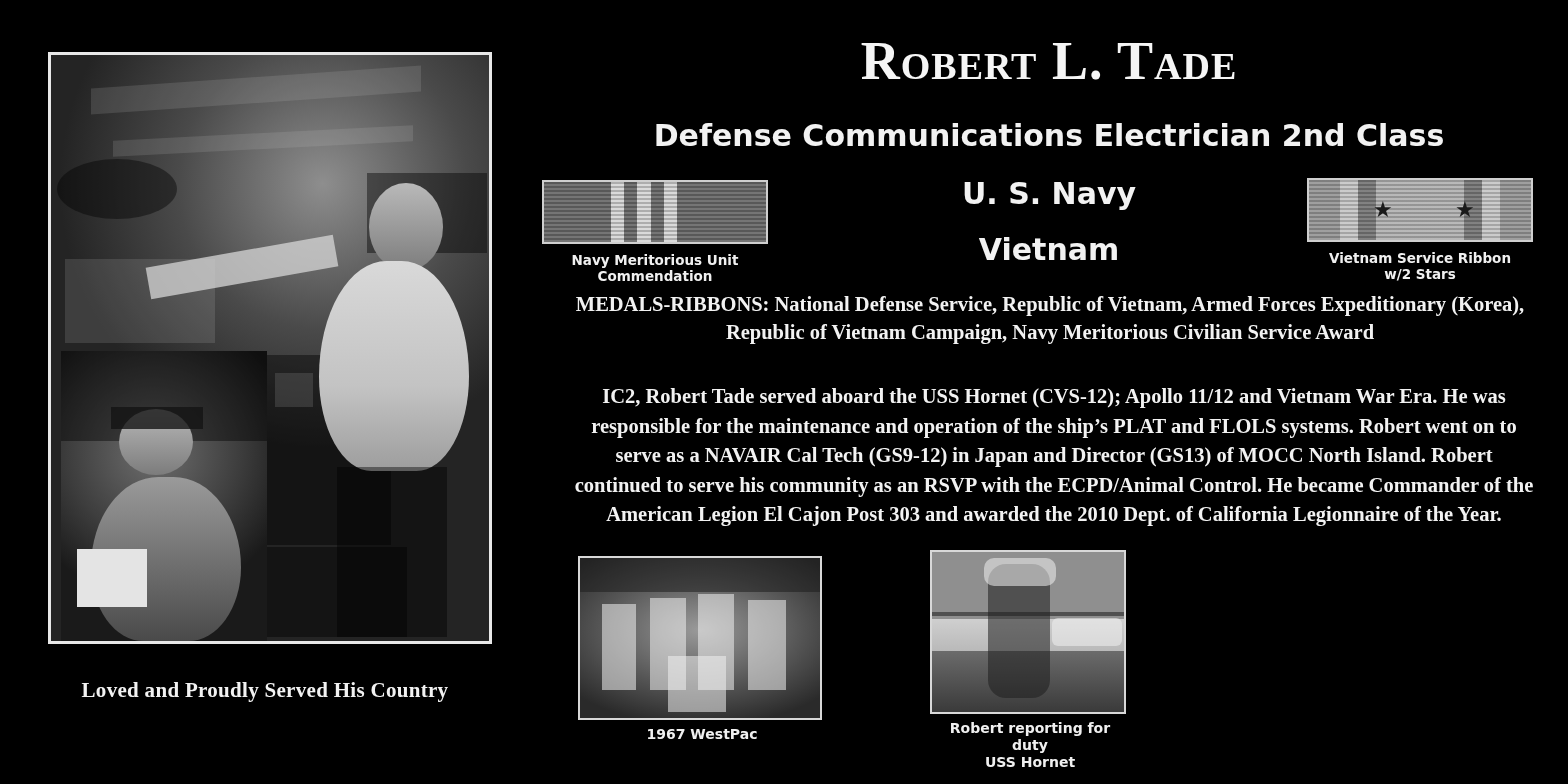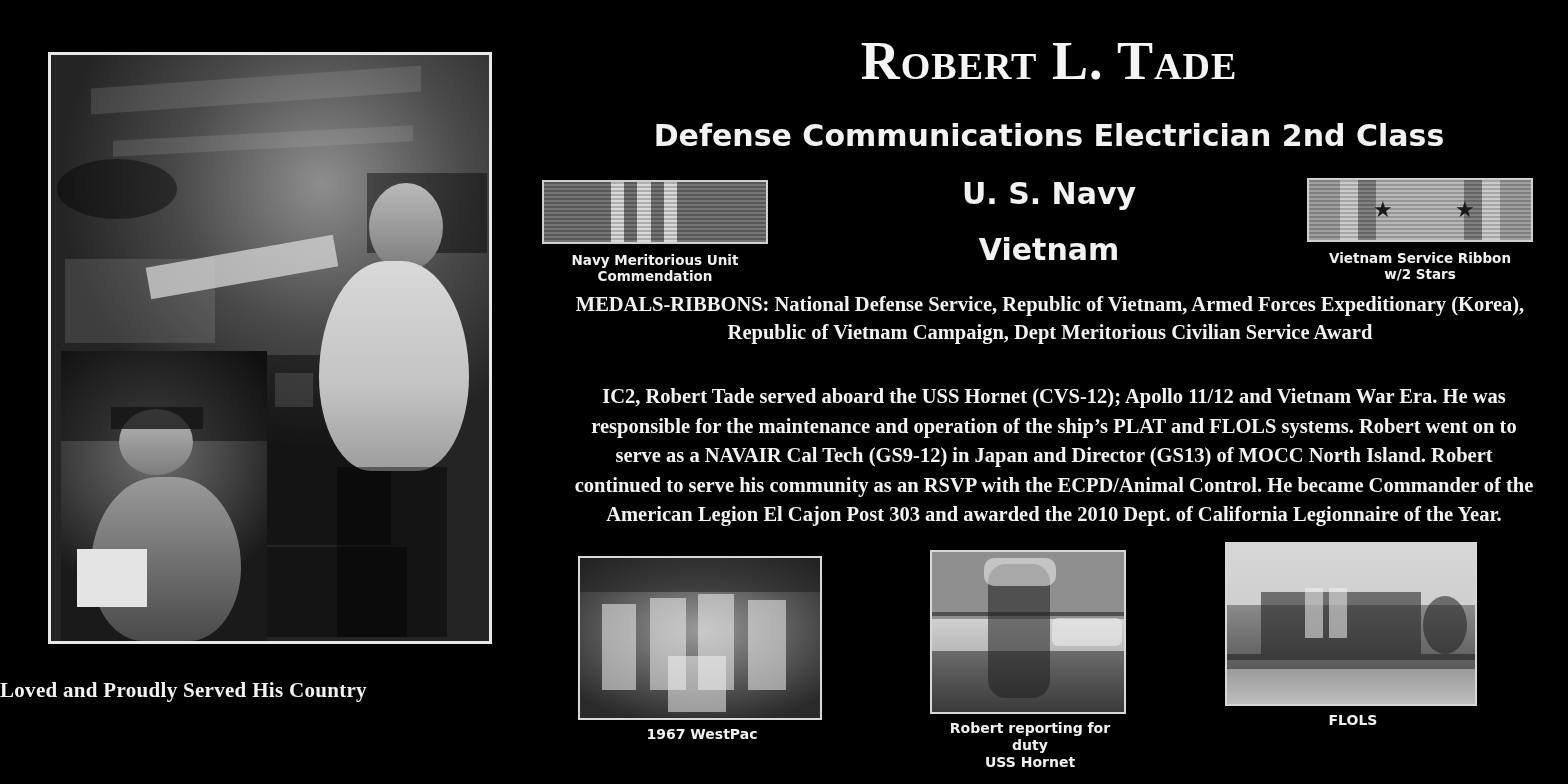--- a/index.html
+++ b/index.html
@@ -75,21 +75,21 @@
     background:
       radial-gradient(ellipse 70% 50% at 45% 35%, #6e6e6e 0%, #3d3d3d 60%, #1a1a1a 100%),
       linear-gradient(180deg,#4d4d4d,#222);
     filter: grayscale(1);
   }
   .caption-left {
     position: absolute;
     left: 0;
     top: 678px;
     width: 530px;
-    text-align: left;
+    text-align: center;
     font-size: 21px;
     font-weight: bold;
     letter-spacing: 0.3px;
     color: #f2f2f2;
     font-family: "Liberation Serif", serif;
   }
 
   
   .right-col {
     position: absolute;
@@ -342,21 +342,21 @@
       <div class="ribbon-img">
         <span class="star s1">★</span>
         <span class="star s2">★</span>
       </div>
       <div class="ribbon-caption">
         <div>Vietnam Service Ribbon</div>
         <div>w/2 Stars</div>
       </div>
     </div>
 
-    <div class="medals">MEDALS-RIBBONS: National Defense Service, Republic of Vietnam, Armed Forces Expeditionary (Korea), Republic of Vietnam Campaign, Dept Meritorious Civilian Service Award</div>
+    <div class="medals">MEDALS-RIBBONS: National Defense Service, Republic of Vietnam, Armed Forces Expeditionary (Korea), Republic of Vietnam Campaign, Navy Meritorious Civilian Service Award</div>
 
     <div class="bio">IC2, Robert Tade served aboard the USS Hornet (CVS-12); Apollo 11/12 and Vietnam War Era.  He was responsible for the maintenance and operation of the ship’s PLAT and FLOLS systems. Robert went on to serve as a NAVAIR Cal Tech (GS9-12) in Japan and Director (GS13) of MOCC North Island.  Robert continued to serve his community as an RSVP with the ECPD/Animal Control.  He became Commander of the American Legion El Cajon Post 303 and awarded the 2010 Dept. of California Legionnaire of the Year.</div>
 
     <div class="thumbs">
 
       <div class="thumb thumb-1">
         <div class="frame">
           <div class="tf-el" style="left:0;   top:0;   width:240px; height:34px;"></div>
           <div class="tf-lt" style="left:22px;  top:46px; width:34px; height:86px;"></div>
           <div class="tf-lt" style="left:70px;  top:40px; width:36px; height:92px;"></div>
@@ -375,28 +375,16 @@
           <div class="tf-lt" style="left:52px; top:6px;  width:72px; height:28px; border-radius:10px;"></div>
           <div class="tf-el" style="left:0;    top:60px; width:192px; height:4px;"></div>
           <div class="tf-lt" style="left:120px;top:66px; width:70px;  height:28px; border-radius:6px;"></div>
         </div>
         <div class="cap">
           <div>Robert reporting for duty</div>
           <div>USS Hornet</div>
         </div>
       </div>
 
-      <div class="thumb thumb-3">
-        <div class="frame">
-          <div class="tf-el" style="left:34px;  top:48px; width:160px; height:62px;"></div>
-          <div class="tf-lt" style="left:78px;  top:44px; width:18px;  height:50px;"></div>
-          <div class="tf-lt" style="left:102px; top:44px; width:18px;  height:50px;"></div>
-          <div class="tf-el" style="left:196px; top:52px; width:44px;  height:58px; border-radius:50%;"></div>
-          <div class="tf-el" style="left:0;     top:110px;width:248px; height:6px;"></div>
-        </div>
-        <div class="cap">
-          <div>FLOLS</div>
-        </div>
-      </div>
 
     </div>
   </div>
 </div>
 
 </body></html>

